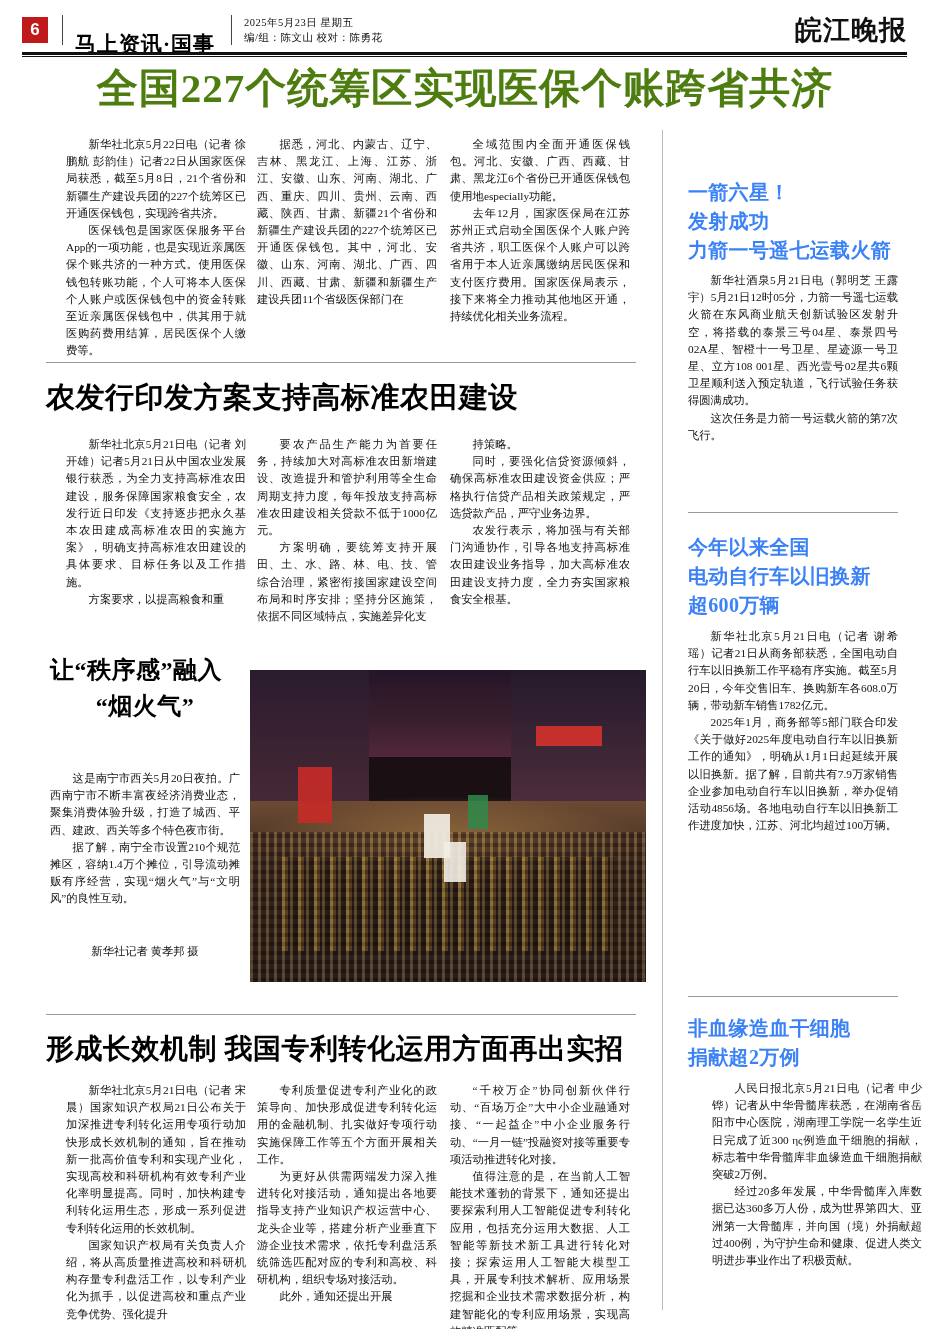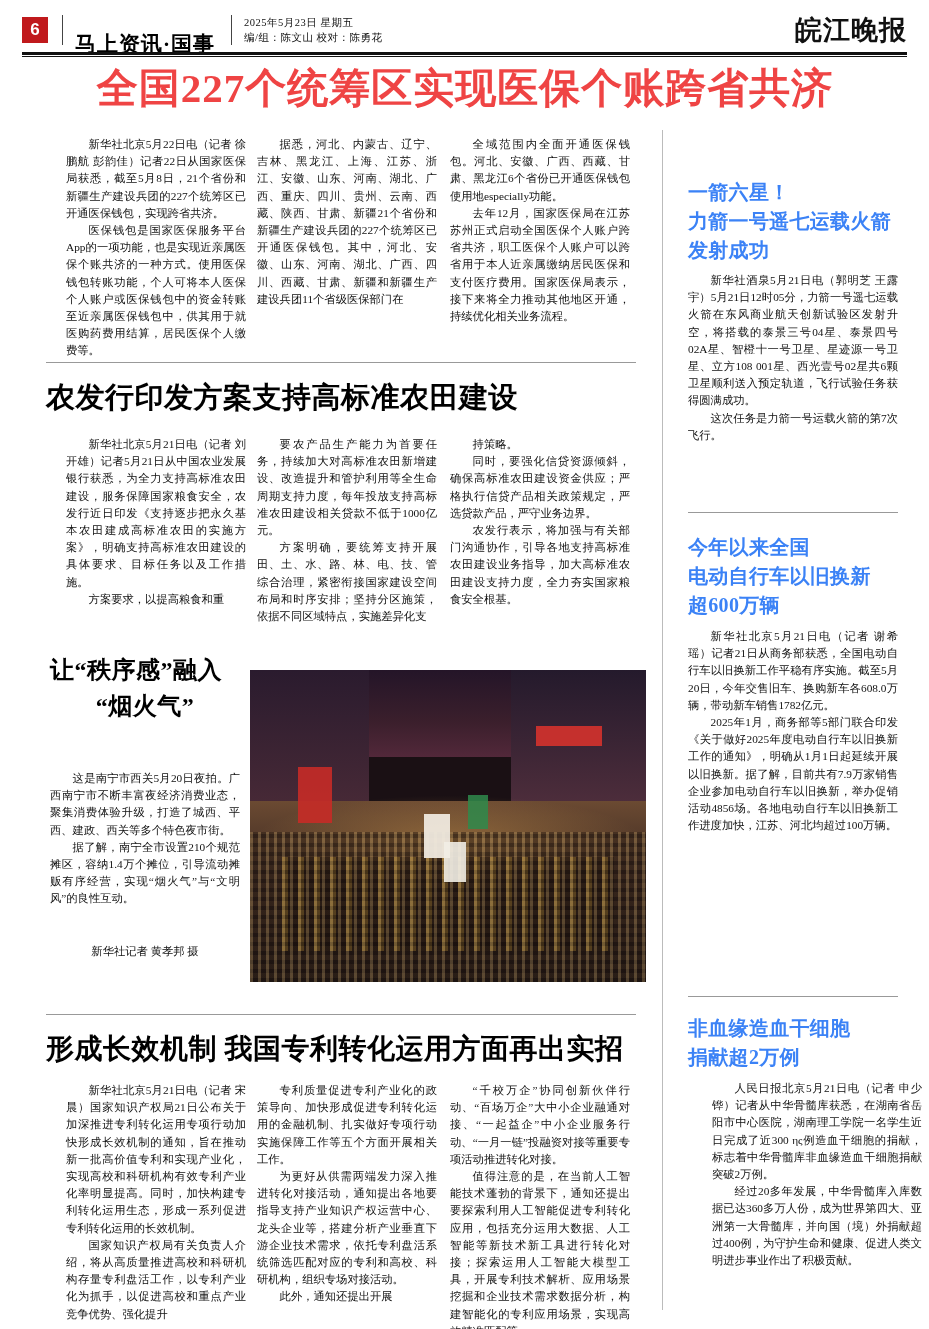--- a/index.html
+++ b/index.html
@@ -93,21 +93,21 @@
   .main-headline {
     position: absolute;
     left: 40px; top: 62px;
     width: 850px;
     text-align: center;
     font-family: "Liberation Serif", serif;
     font-weight: bold;
     font-size: 41px;
     letter-spacing: 1px;
     line-height: 52px;
-    color: #ef4444;
+    color: #4d7c0f;
   }
 
   
   .col {
     position: absolute;
     font-size: 11.3px;
     line-height: 17.2px;
     text-align: justify;
     text-justify: inter-ideograph;
     color: #111;
@@ -330,22 +330,22 @@
     <p>为更好从供需两端发力深入推进转化对接活动，通知提出各地要指导支持产业知识产权运营中心、龙头企业等，搭建分析产业垂直下游企业技术需求，依托专利盘活系统筛选匹配对应的专利和高校、科研机构，组织专场对接活动。</p>
     <p>此外，通知还提出开展</p>
   </div>
   <div class="col" style="left:450px; top:1082px; width:180px;">
     <p>“千校万企”协同创新伙伴行动、“百场万企”大中小企业融通对接、“一起益企”中小企业服务行动、“一月一链”投融资对接等重要专项活动推进转化对接。</p>
     <p>值得注意的是，在当前人工智能技术蓬勃的背景下，通知还提出要探索利用人工智能促进专利转化应用，包括充分运用大数据、人工智能等新技术新工具进行转化对接；探索运用人工智能大模型工具，开展专利技术解析、应用场景挖掘和企业技术需求数据分析，构建智能化的专利应用场景，实现高效精准匹配等。</p>
   </div>
 
   <div class="rhl rhl-1">
     <div>一箭六星！</div>
+    <div>发射成功</div>
     <div>力箭一号遥七运载火箭</div>
-    <div>发射成功</div>
   </div>
   <div class="col" style="left:688px; top:272px; width:210px;">
     <p>新华社酒泉5月21日电（郭明芝 王露宇）5月21日12时05分，力箭一号遥七运载火箭在东风商业航天创新试验区发射升空，将搭载的泰景三号04星、泰景四号02A星、智橙十一号卫星、星迹源一号卫星、立方108 001星、西光壹号02星共6颗卫星顺利送入预定轨道，飞行试验任务获得圆满成功。</p>
     <p>这次任务是力箭一号运载火箭的第7次飞行。</p>
   </div>
   <div class="hrule" style="left:688px; top:512px; width:210px;"></div>
 
   <div class="rhl rhl-2">
     <div>今年以来全国</div>
     <div>电动自行车以旧换新</div>

